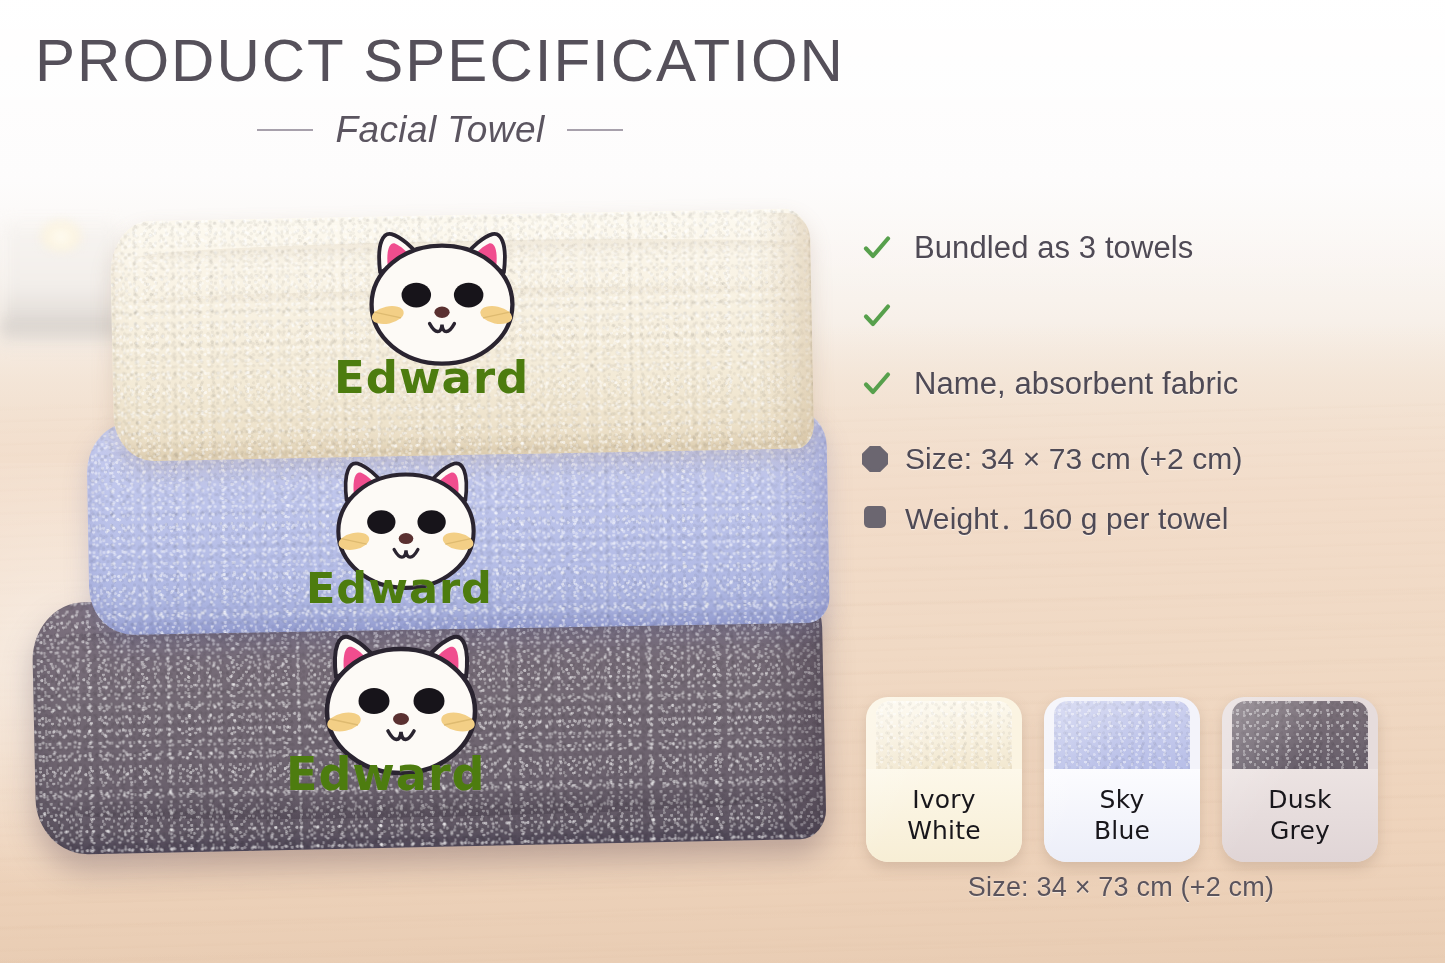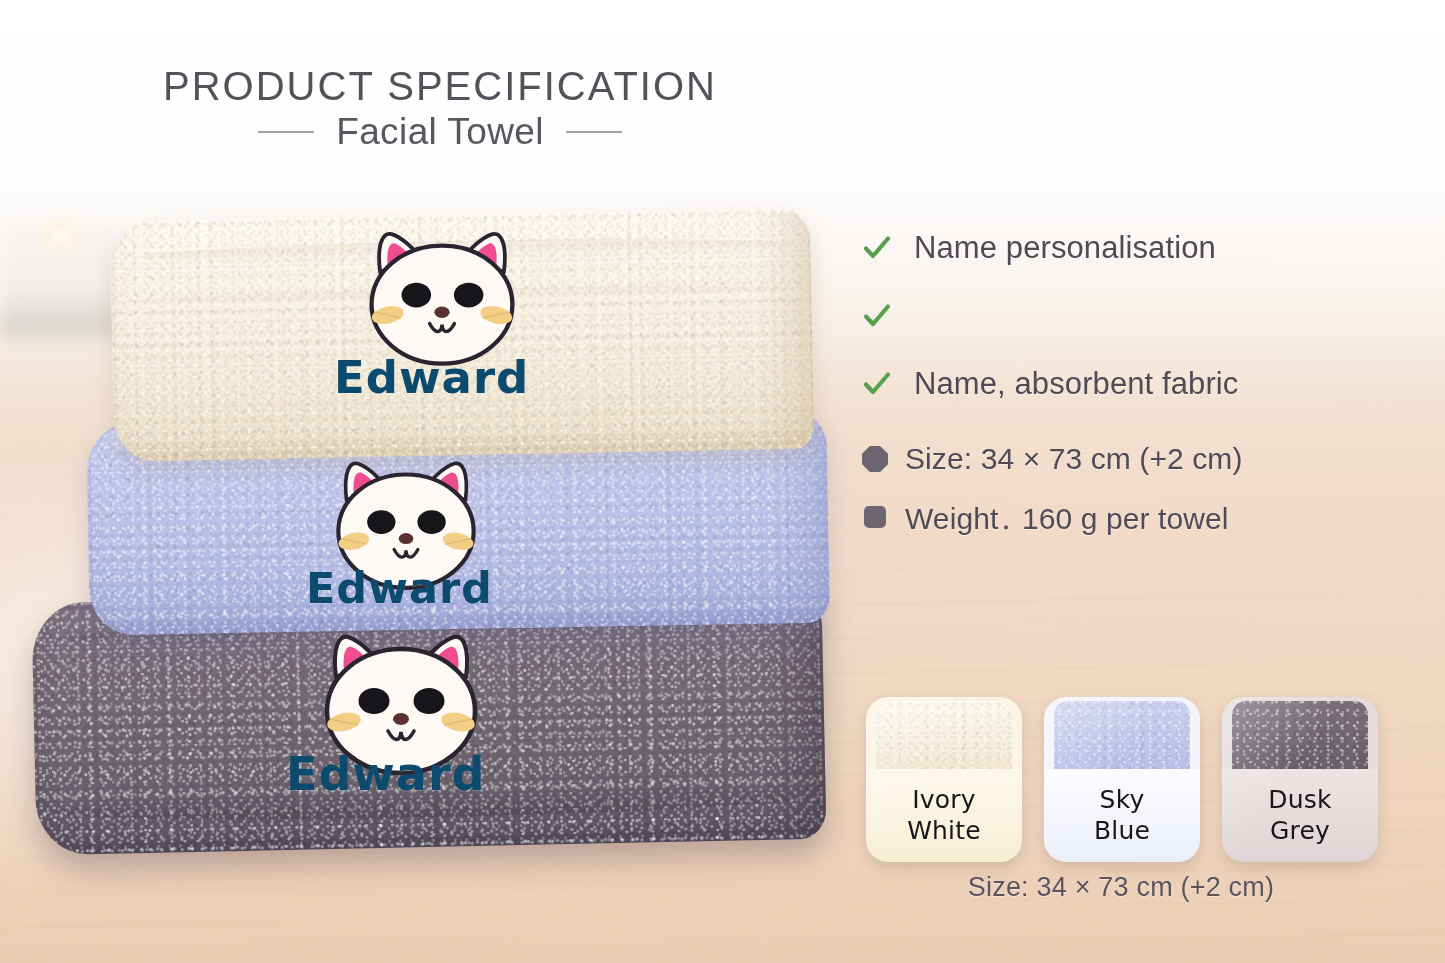--- a/index.html
+++ b/index.html
@@ -95,31 +95,31 @@
     filter: blur(6px);
   }
   .bg-topglow {
     position: absolute; left: 0; top: 0; width: 1445px; height: 300px;
     background: linear-gradient(to bottom, rgba(255,255,255,.92), rgba(255,255,255,0));
   }
 
   
   .header { position: absolute; left: 0; top: 0; width: 880px; text-align: center; }
   .title {
-    margin-top: 64px;
-    font-size: 40px;
+    margin-top: 26px;
+    font-size: 60px;
     letter-spacing: 2.0px;
     font-weight: 400;
     color: #55505a;
     font-family: "Liberation Sans", sans-serif;
     text-shadow: 0 1px 2px rgba(255,255,255,.8);
   }
   .subtitle-row {
     display: flex; align-items: center; justify-content: center;
-    gap: 22px; margin-top: 2px;
+    gap: 22px; margin-top: 14px; font-style: italic;
   }
   .sub-rule { width: 56px; height: 2px; background: #8a8290; opacity: .75; }
   .subtitle {
     font-size: 37px; font-weight: 400; color: #5b5560; letter-spacing: .4px;
   }
 
   
   .stack { position: absolute; left: 0; top: 195px; width: 880px; height: 700px; }
 
   .towel { position: absolute; }
@@ -227,21 +227,21 @@
   }
 
   
   .kitty { position: absolute; }
   .kitty svg { display: block; width: 100%; height: 100%; }
 
   .name-embroidery {
     position: absolute;
     font-family: "DejaVu Sans", sans-serif;
     font-weight: 700;
-    color: #0c4a6e;
+    color: #4d7c0f;
     letter-spacing: 1.0px;
     text-shadow: 0 1px 0 rgba(255,255,255,.18);
   }
 
   
   .specs { position: absolute; left: 862px; top: 214px; width: 560px; }
 
   .feature {
     display: flex; align-items: center; gap: 22px;
     height: 68px;
@@ -433,30 +433,30 @@
             <line x1="148" y1="106" x2="176" y2="100"></line>
           </g>
         </g>
       </svg>
     </div>
     <div class="name-embroidery" style="left:334px; top:156px; font-size:45px;">Edward</div>
   </div>
 
   <div class="specs">
 
-
-
     <div class="feature">
       <span class="check-icon">
         <svg width="30" height="30" viewBox="0 0 30 30" xmlns="http://www.w3.org/2000/svg">
           <path d="M4 15.5 L11 23 L26 5.5" fill="none" stroke="#57a04c" stroke-width="4.2" stroke-linecap="round" stroke-linejoin="round"></path>
         </svg>
       </span>
-      <span class="feature-label">Name personalisation</span>
-    </div>
+      <span class="feature-label">Bundled as 3 towels</span>
+    </div>
+
+
 
     <div class="feature">
       <span class="check-icon">
         <svg width="30" height="30" viewBox="0 0 30 30" xmlns="http://www.w3.org/2000/svg">
           <path d="M4 15.5 L11 23 L26 5.5" fill="none" stroke="#57a04c" stroke-width="4.2" stroke-linecap="round" stroke-linejoin="round"></path>
         </svg>
       </span>
     </div>
 
     <div class="feature">

